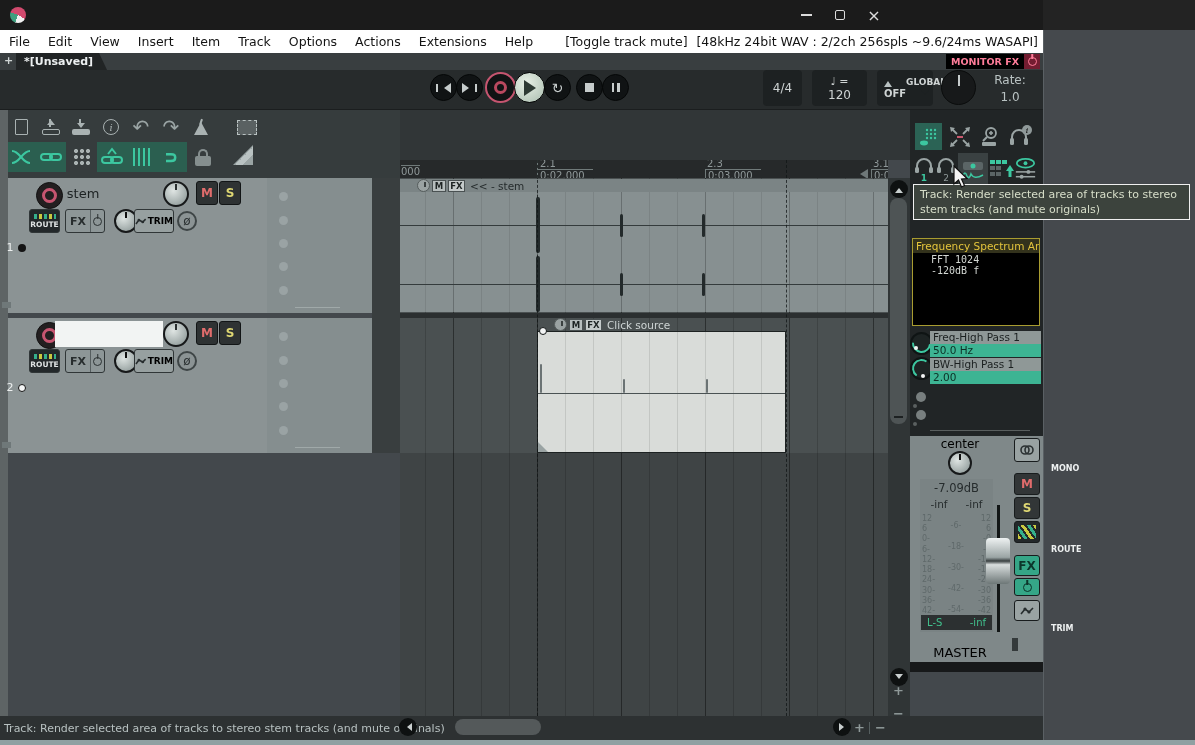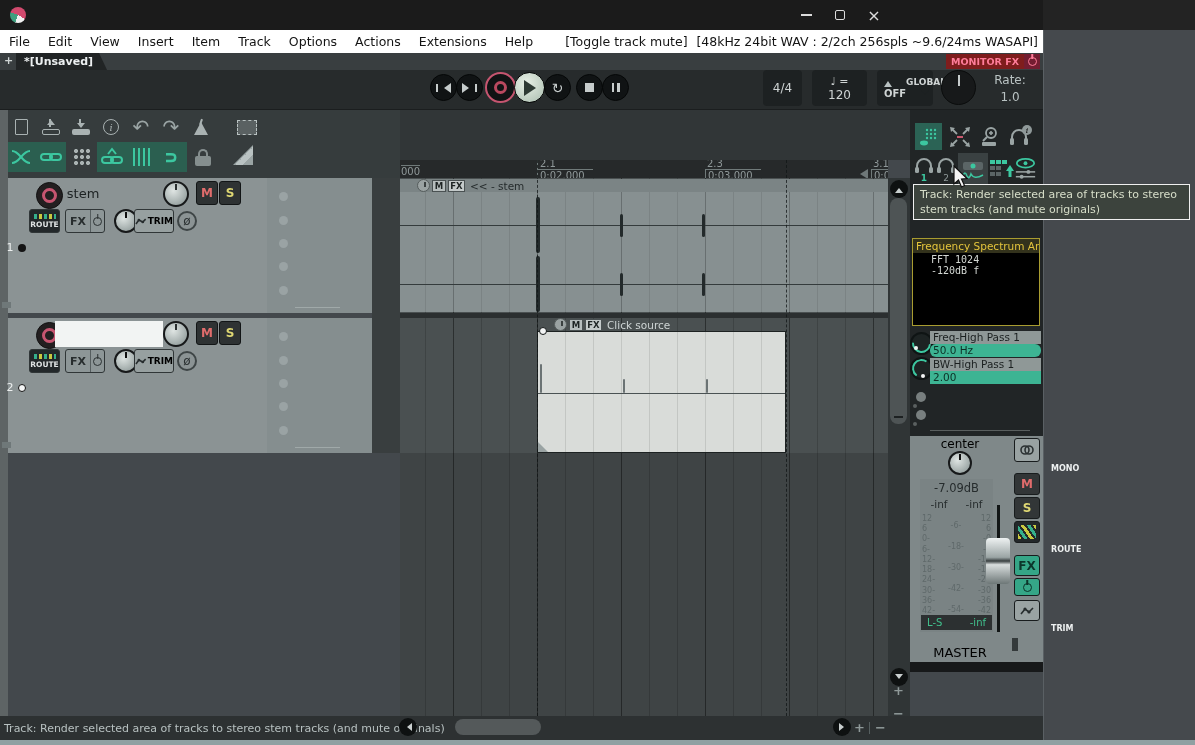--- a/index.html
+++ b/index.html
@@ -14,21 +14,21 @@
               display:flex; align-items:center; font-size:13px; }
   .winbtn { width:34px; height:26px; display:flex; align-items:center; justify-content:center; color:#dcdcdc; }
   .menubar { left:0; top:30px; width:1043px; height:23px; background:#ffffff; color:#141414;
              display:flex; align-items:center; font-size:12.5px; }
   .menubar span.mi { padding:0 9px; }
   .tabbar { left:0; top:53px; width:1043px; height:17px; background:#393e40; }
   .ptab { position:absolute; left:16px; top:0; height:17px; padding:0 14px 0 8px; background:#212425;
           color:#eceff0; font-size:11px; font-weight:bold; display:flex; align-items:center;
           clip-path:polygon(0 0, calc(100% - 8px) 0, 100% 100%, 0 100%); }
   .monfx { position:absolute; right:3px; top:1px; height:15px; display:flex; }
-  .monfx .lbl { background:#7f1d1d; color:#ff7d9a; font-size:9.5px; font-weight:bold; padding:2px 5px; }
+  .monfx .lbl { background:#000000; color:#ff7d9a; font-size:9.5px; font-weight:bold; padding:2px 5px; }
   .monfx .pwr { background:#731d31; width:16px; display:flex; align-items:center; justify-content:center; }
 
   
   .transport { left:0; top:70px; width:1043px; height:40px; background:#272b2c; border-bottom:1px solid #1b1e1f; }
   .tb { position:absolute; top:74px; width:27px; height:27px; border-radius:50%; background:#101314;
         border:1px solid #050707; color:#c6cccc; display:flex; align-items:center; justify-content:center; }
   .tbox { position:absolute; top:70px; height:36px; background:#1d2122; border-radius:4px; color:#cfd4d4;
           display:flex; flex-direction:column; align-items:center; justify-content:center; font-size:12px; }
   .power-glyph { width:9px; height:9px; border:1.5px solid currentColor; border-radius:50%; position:relative; }
   .power-glyph:after { content:""; position:absolute; left:50%; top:-4px; width:1.5px; height:5px;
@@ -597,21 +597,21 @@
       <div>FFT 1024</div>
       <div>-120dB f</div>
     </div>
   </div>
 
   <div class="pknob" style="top:332px;">
       <div class="arc"></div>
       <div class="dot"></div>
     </div>
   <div class="pname" style="top:331px;">Freq-High Pass 1</div>
-  <div class="pval" style="top:344px;border-radius:6px;">50.0 Hz</div>
+  <div class="pval" style="top:344px;">50.0 Hz</div>
 
   <div class="pknob" style="top:357px;">
       <div class="arc" style="transform:rotate(80deg);"></div>
       <div class="dot" style="left:9px;bottom:0;"></div>
     </div>
   <div class="pname" style="top:358px;">BW-High Pass 1</div>
   <div class="pval" style="top:371px;">2.00</div>
 
   <div class="abs" style="left:916px;top:392px;width:10px;height:10px;border-radius:50%;background:#787f7f;"></div>
   <div class="abs" style="left:913px;top:404px;width:4px;height:4px;border-radius:50%;background:#5a6060;"></div>

